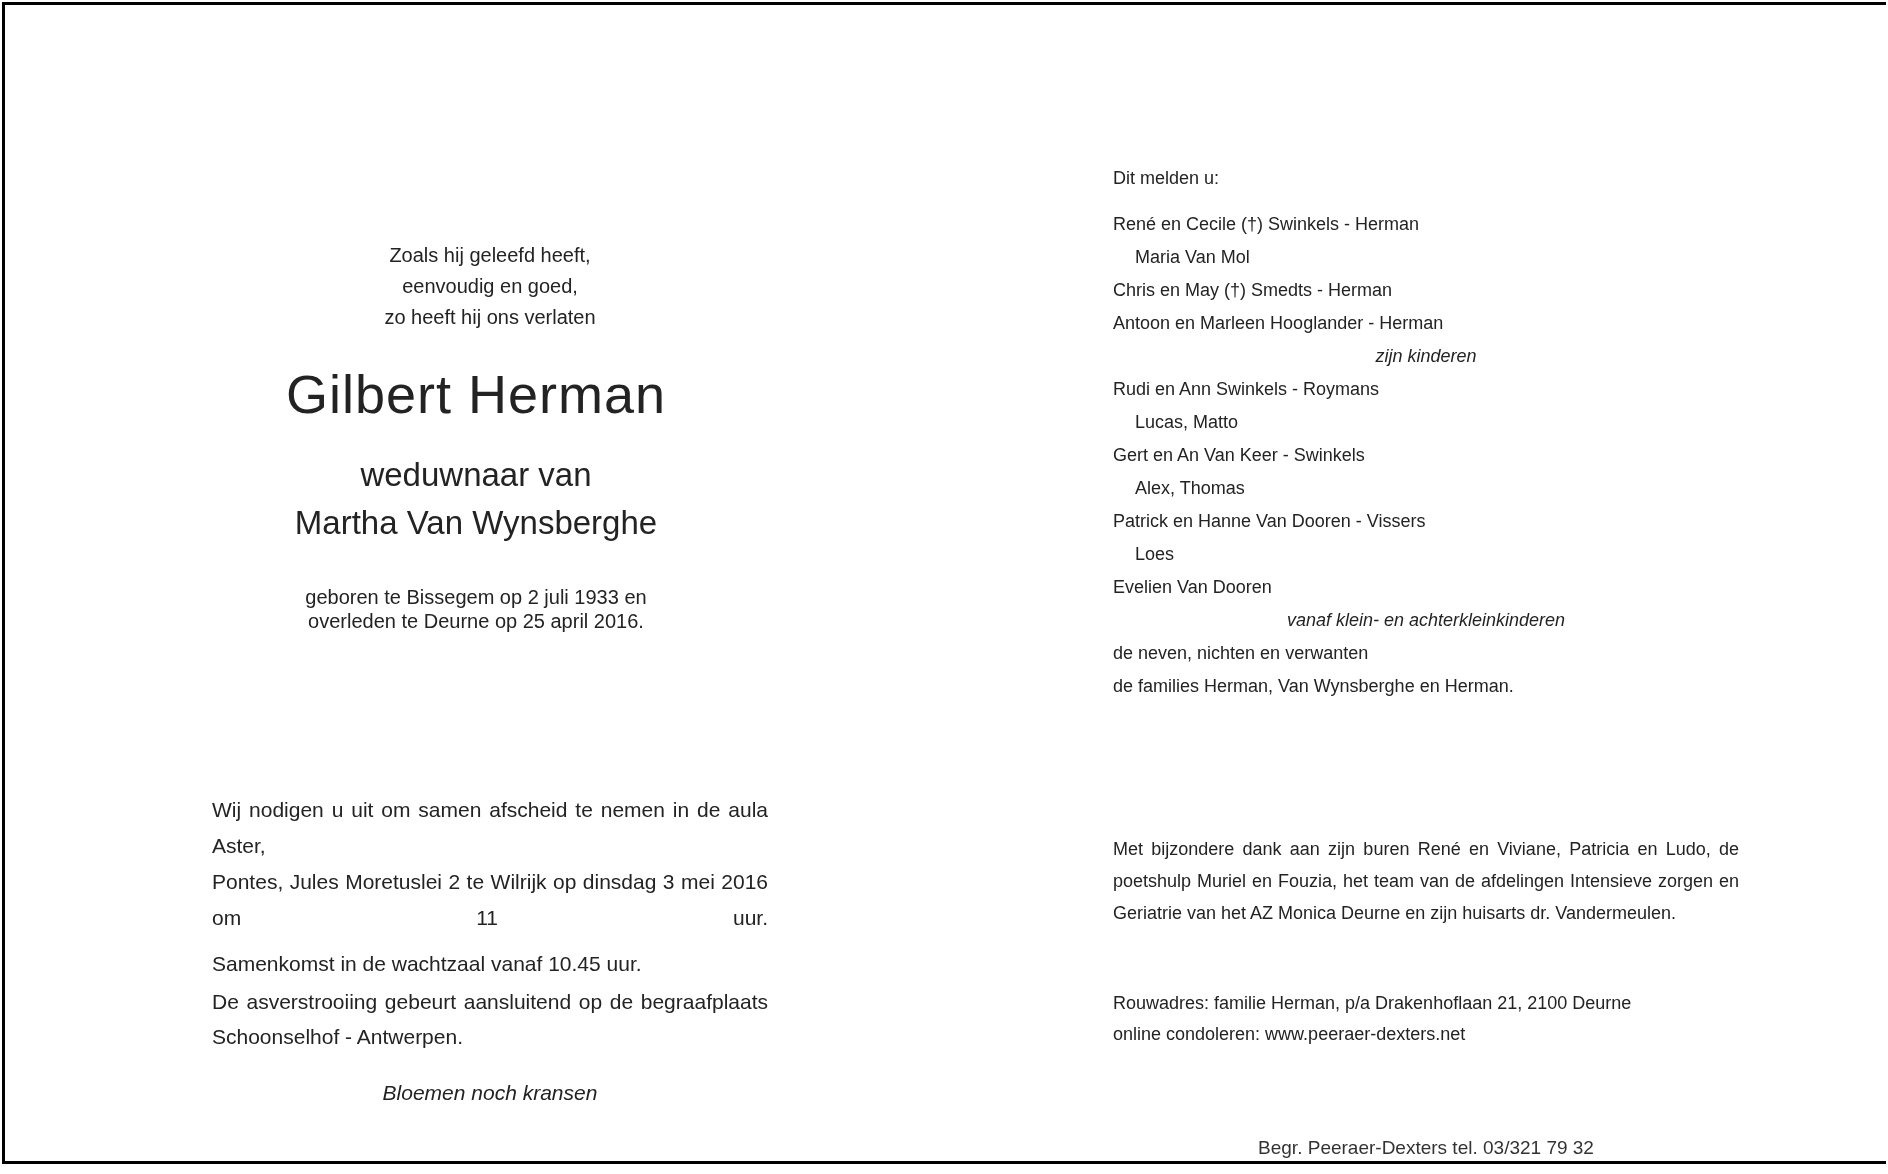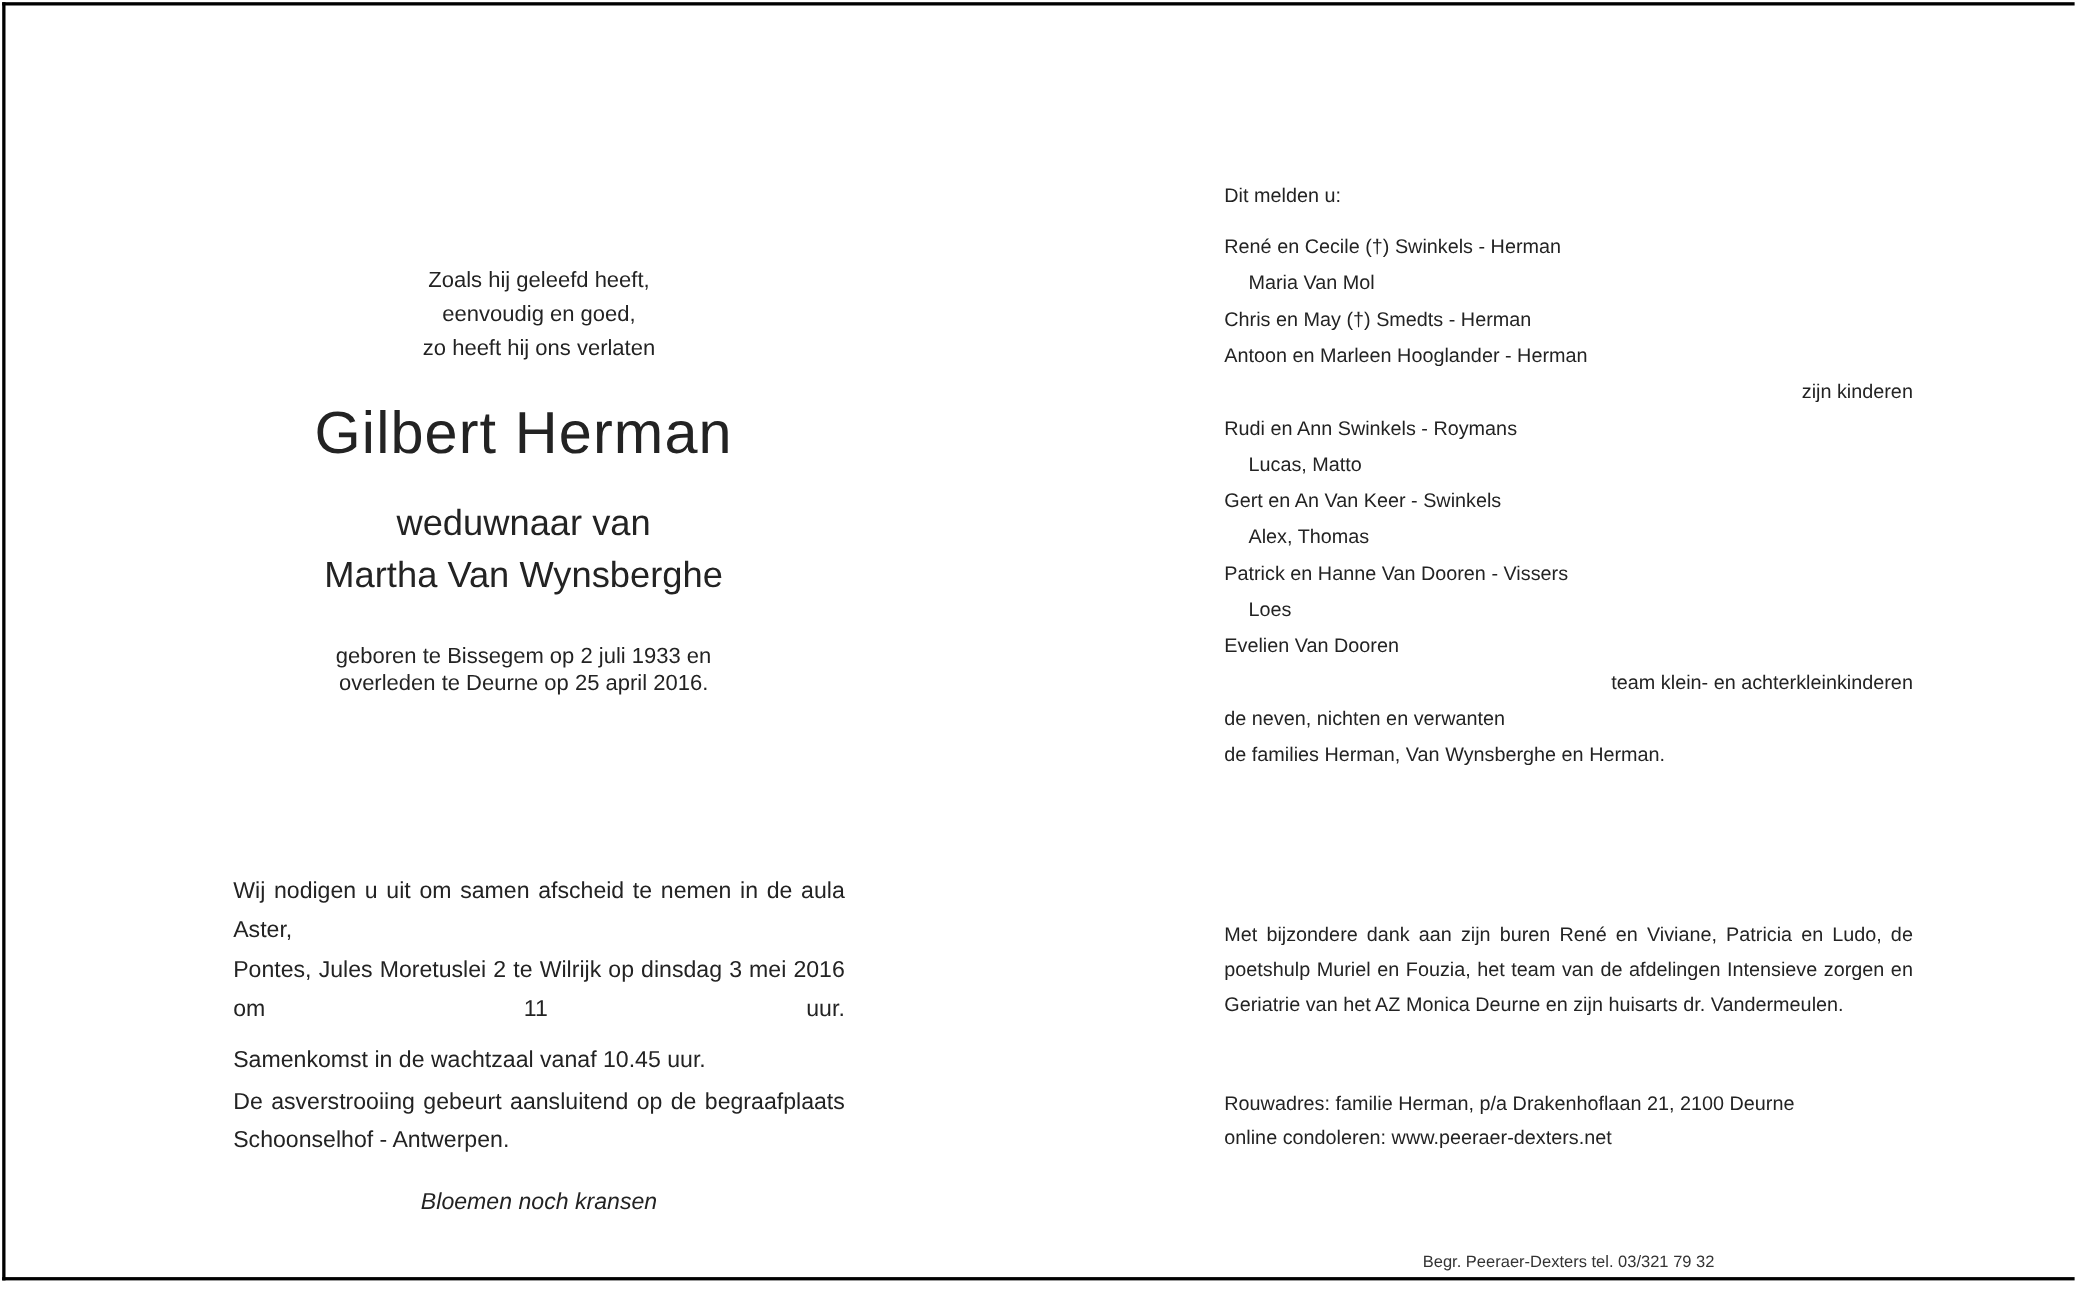--- a/index.html
+++ b/index.html
@@ -25,24 +25,24 @@
   .jline{text-align:justify;text-align-last:justify;-moz-text-align-last:justify;}
   .gathering{margin-top:10px;}
   .scattering{margin-top:2px;line-height:35px;}
   .flowers{margin-top:21px;text-align:center;font-style:italic;}
   b,.bold{font-weight:normal;}
 
   
   .announce{left:1113px;top:162px;width:626px;font-size:18px;line-height:33px;}
   .family-list{left:1113px;top:208px;width:626px;font-size:18px;line-height:33px;}
   .family-list .indent{padding-left:22px;}
-  .family-list .caption{text-align:right;}
+  .family-list .caption{text-align:center;font-style:italic;}
   .thanks{left:1113px;top:833px;width:626px;font-size:18px;line-height:32px;}
   .address{left:1113px;top:988px;width:626px;font-size:18px;line-height:31px;}
-  .footer{left:1113px;top:1138px;width:626px;text-align:center;font-size:15px;line-height:20px;color:#333;}
+  .footer{left:1113px;top:1138px;width:626px;text-align:center;font-size:19px;line-height:20px;color:#333;}
 </style>
 </head>
 <body>
 
 <div class="sheet"></div>
 
 <div class="abs poem">
   <div>Zoals hij geleefd heeft,</div>
   <div>eenvoudig en goed,</div>
   <div>zo heeft hij ons verlaten</div>
@@ -79,21 +79,21 @@
   <div>Chris en May (†) Smedts - Herman</div>
   <div>Antoon en Marleen Hooglander - Herman</div>
   <div class="caption">zijn kinderen</div>
   <div>Rudi en Ann Swinkels - Roymans</div>
   <div class="indent">Lucas, Matto</div>
   <div>Gert en An Van Keer - Swinkels</div>
   <div class="indent">Alex, Thomas</div>
   <div>Patrick en Hanne Van Dooren - Vissers</div>
   <div class="indent">Loes</div>
   <div>Evelien Van Dooren</div>
-  <div class="caption">team klein- en achterkleinkinderen</div>
+  <div class="caption">vanaf klein- en achterkleinkinderen</div>
   <div>de neven, nichten en verwanten</div>
   <div>de families Herman, Van Wynsberghe en Herman.</div>
 </div>
 
 <div class="abs thanks">
   <div class="jline">Met bijzondere dank aan zijn buren René en Viviane, Patricia en Ludo, de</div>
   <div class="jline">poetshulp Muriel en Fouzia,  het team van de afdelingen Intensieve zorgen en</div>
   <div>Geriatrie van het AZ Monica Deurne en zijn huisarts dr. Vandermeulen.</div>
 </div>
 

